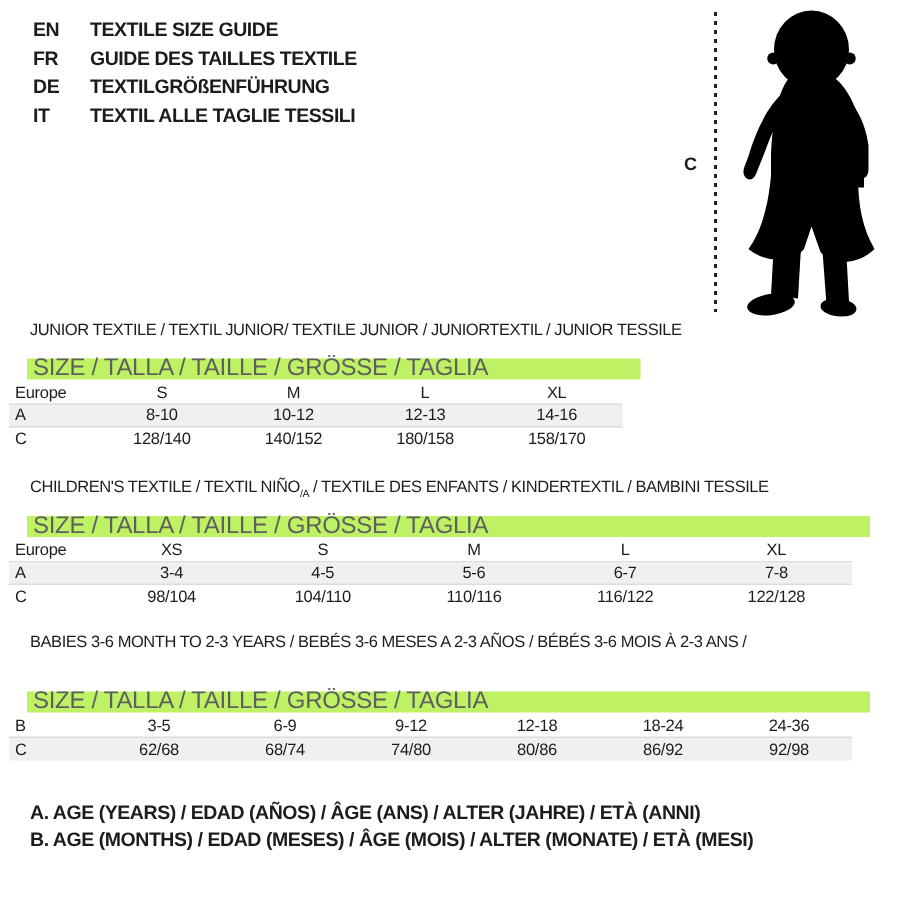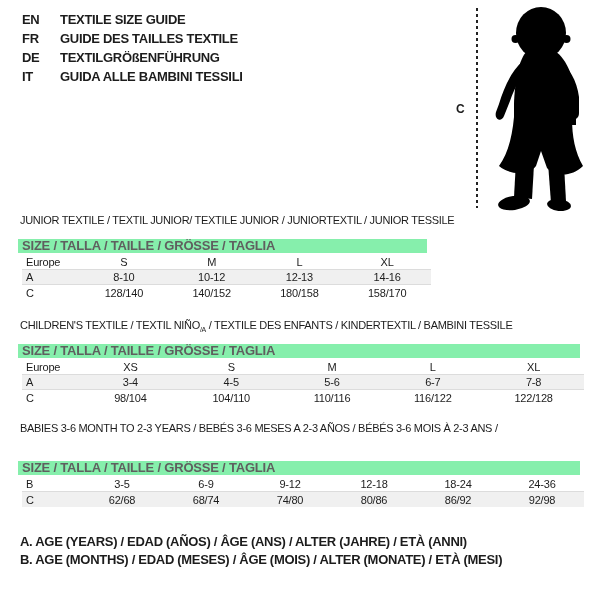--- a/index.html
+++ b/index.html
@@ -55,29 +55,29 @@
     letter-spacing: -0.3px;
     white-space: nowrap;
   }
   .tbl-title .sub { font-size: 7px; vertical-align: sub; }
   .tbl-title.two-line { white-space: normal; line-height: 14px; }
 
   .size-bar {
     position: absolute;
     left: 18px;
     height: 14px;
-    background: #86efac;
+    background: #bef264;
     color: #5f5f5f;
-    font-size: 13px;
-    font-weight: bold;
+    font-size: 16px;
+    font-weight: normal;
     letter-spacing: -0.2px;
     line-height: 14px;
     padding-left: 4px;
   }
-  .tbl-body { position: absolute; left: 22px; }
+  .tbl-body { position: absolute; left: 6px; }
   .tbl-row {
     display: flex;
     height: 15px;
     align-items: center;
     font-size: 11px;
     letter-spacing: -0.2px;
     border-bottom: 1px solid #dcdcdc;
   }
   .tbl-row:last-child { border-bottom: none; }
   .tbl-row.shaded { background: #f0f0f0; }
@@ -111,21 +111,21 @@
   <div class="lang-row">
     <span class="lang-code">FR</span>
     <span>GUIDE DES TAILLES TEXTILE</span>
   </div>
   <div class="lang-row">
     <span class="lang-code">DE</span>
     <span>TEXTILGRÖßENFÜHRUNG</span>
   </div>
   <div class="lang-row">
     <span class="lang-code">IT</span>
-    <span>GUIDA ALLE BAMBINI TESSILI</span>
+    <span>TEXTIL ALLE TAGLIE TESSILI</span>
   </div>
 </div>
 
 <div class="measure-line"></div>
 <div class="measure-label">C</div>
 <svg class="baby-svg" viewBox="0 0 110 206">
   <g fill="#000000">
     <ellipse cx="54" cy="28" rx="25" ry="26"></ellipse>
     <circle cx="28.5" cy="34" r="4"></circle>
     <circle cx="79.5" cy="34" r="4"></circle>

